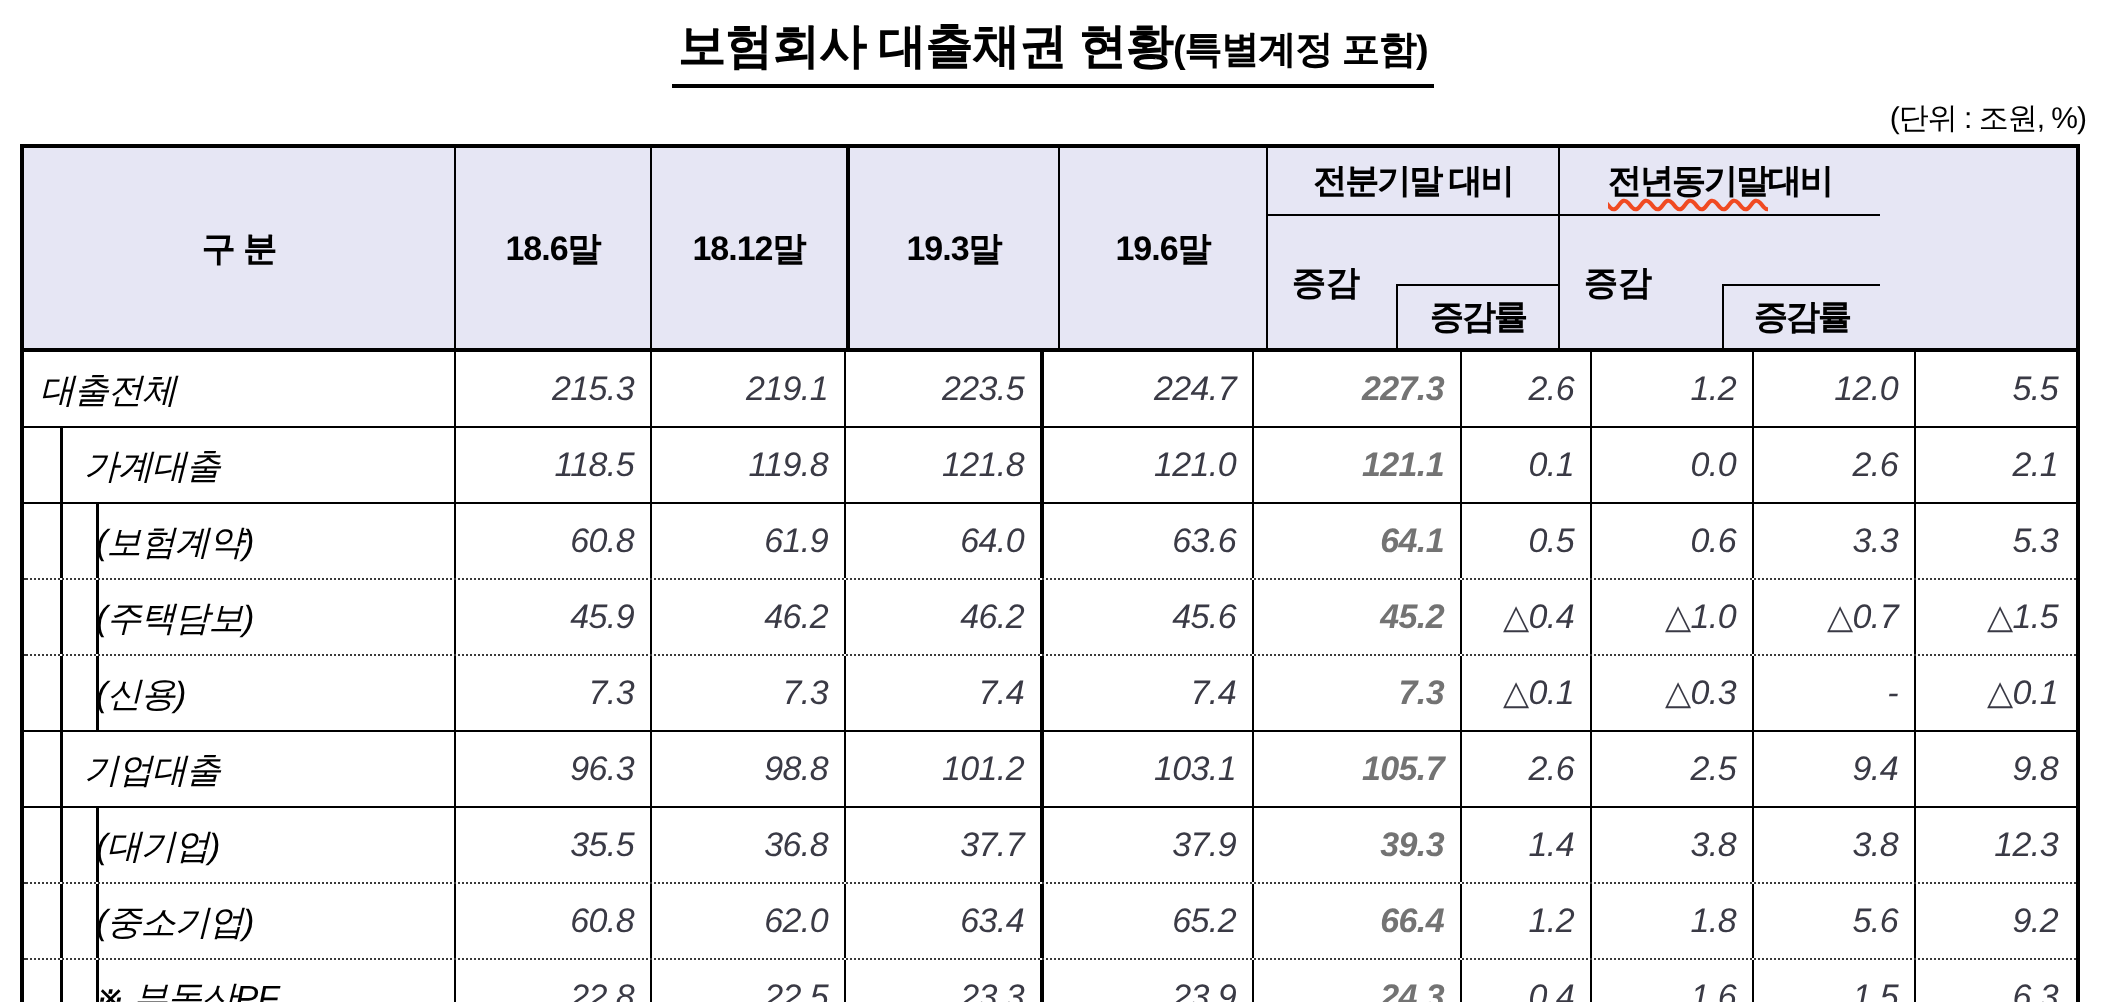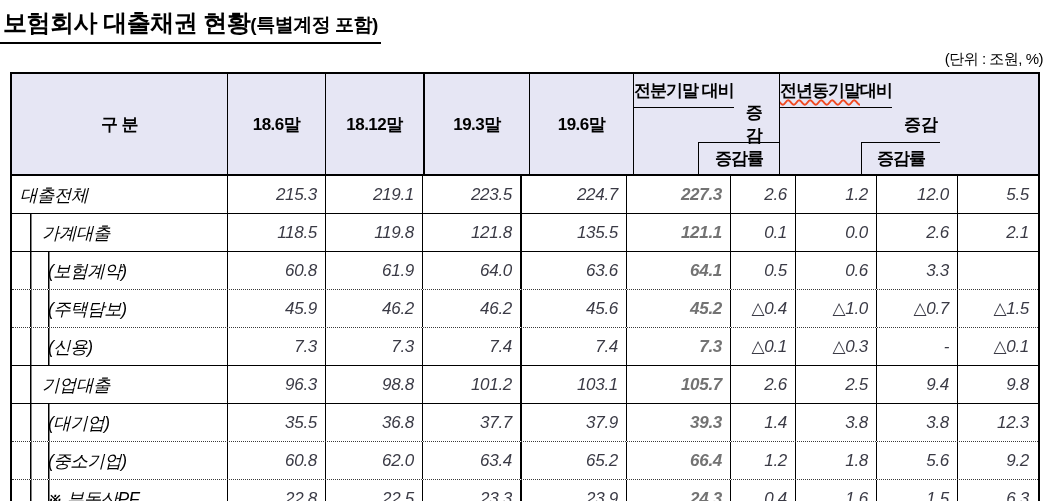--- a/index.html
+++ b/index.html
@@ -1,21 +1,21 @@
 <!DOCTYPE html>
 <html><head>
 <meta charset="utf-8">
 <style>
   html,body{margin:0;padding:0;background:#fff;}
   body{
     width:1053px;height:501px;overflow:hidden;position:relative;
     font-family:"Liberation Sans","DejaVu Sans",sans-serif;color:#000;
   }
   
-  .title-wrap{width:1053px;text-align:left;margin-top:7px;}
+  .title-wrap{width:1053px;text-align:center;margin-top:7px;}
   .title-underline{
     display:inline-block;border-bottom:2.5px solid #000;padding:0 3px 3px 3px;
     white-space:nowrap;
   }
   .title-main{font-size:24px;font-weight:bold;letter-spacing:-0.5px;}
   .title-paren{font-size:19px;font-weight:bold;letter-spacing:-0.5px;}
   
   .unit-note{
     width:1043px;text-align:right;font-size:15px;margin-top:6px;margin-bottom:3px;
     letter-spacing:-0.5px;
@@ -26,21 +26,21 @@
     border:2.5px solid #000;background:#fff;
   }
   .thead{
     box-sizing:border-box;display:flex;height:102px;background:#e6e6f4;
     border-bottom:2px solid #000;font-weight:bold;font-size:17px;
   }
   .hcell{
     box-sizing:border-box;display:flex;align-items:center;justify-content:center;
     border-right:1.5px solid #000;letter-spacing:-0.5px;
   }
-  .hgroup{box-sizing:border-box;display:flex;flex-direction:row;}
+  .hgroup{box-sizing:border-box;display:flex;flex-direction:column;}
   .hgroup.qoq{width:146px;border-right:1.5px solid #000;}
   .hgroup.yoy{width:160px;}
   .htitle{
     box-sizing:border-box;height:34px;display:flex;align-items:center;justify-content:center;
     border-bottom:1.5px solid #000;letter-spacing:-1px;white-space:nowrap;
   }
   .hsub{box-sizing:border-box;flex:1;position:relative;display:flex;align-items:center;}
   .hsub .chg-label{padding-left:12px;}
   .ratebox{
     box-sizing:border-box;position:absolute;right:0;bottom:0;height:32px;
@@ -135,40 +135,41 @@
     <div class="cell c9">5.5</div>
   </div>
 
   <div class="trow">
     <div class="cell label c0 lvl1">
         <span>가계대출</span>
       </div>
     <div class="cell c1">118.5</div>
     <div class="cell c2">119.8</div>
     <div class="cell c3">121.8</div>
-    <div class="cell c4">135.5</div>
+    <div class="cell c4">121.0</div>
     <div class="cell c5 bold">121.1</div>
     <div class="cell c6">0.1</div>
     <div class="cell c7">0.0</div>
     <div class="cell c8">2.6</div>
     <div class="cell c9">2.1</div>
   </div>
 
   <div class="trow dotted">
     <div class="cell label c0 lvl2">
         <span>(보험계약)</span>
       </div>
     <div class="cell c1">60.8</div>
     <div class="cell c2">61.9</div>
     <div class="cell c3">64.0</div>
     <div class="cell c4">63.6</div>
     <div class="cell c5 bold">64.1</div>
     <div class="cell c6">0.5</div>
     <div class="cell c7">0.6</div>
     <div class="cell c8">3.3</div>
+    <div class="cell c9">5.3</div>
   </div>
 
   <div class="trow dotted">
     <div class="cell label c0 lvl2">
         <span>(주택담보)</span>
       </div>
     <div class="cell c1">45.9</div>
     <div class="cell c2">46.2</div>
     <div class="cell c3">46.2</div>
     <div class="cell c4">45.6</div>

